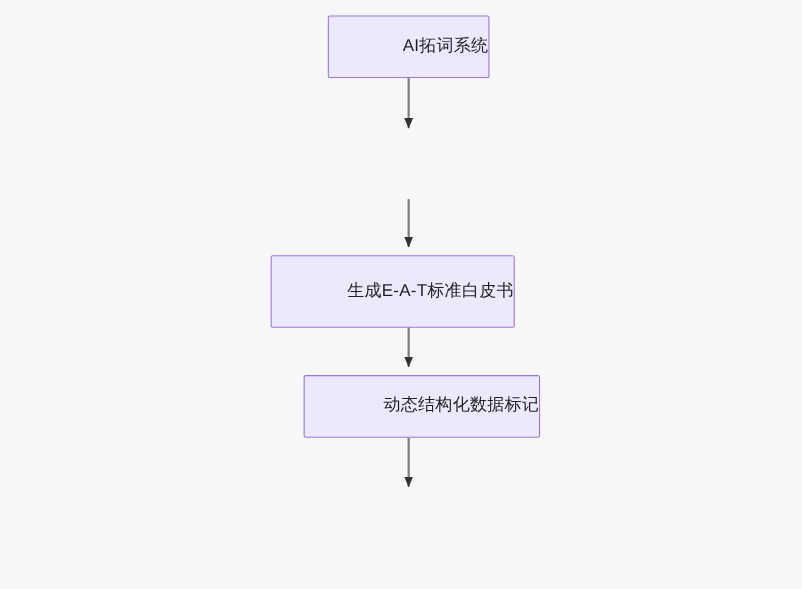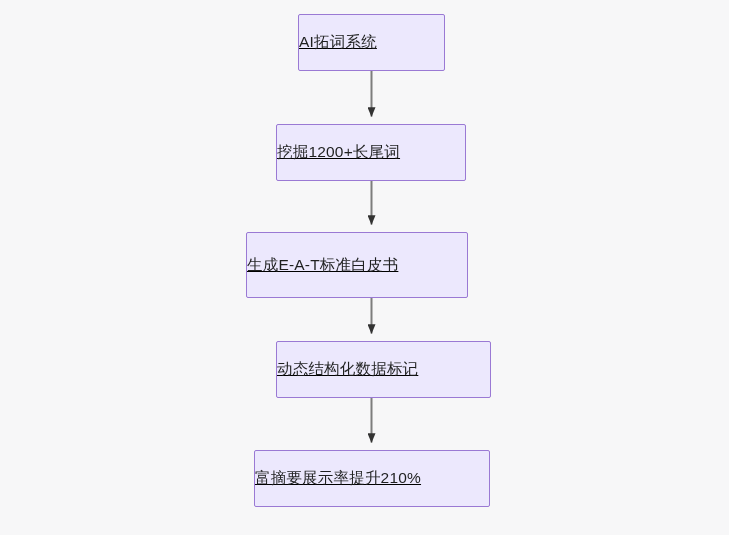--- a/index.html
+++ b/index.html
@@ -27,23 +27,22 @@
     pointer-events: none;
   }
   .node {
     position: absolute;
     box-sizing: border-box;
     background: #ece8fd;
     border: 1.4px solid #9a79d4;
     border-radius: 2px;
     display: flex;
     align-items: center;
-    justify-content: flex-start;
+    justify-content: flex-end;
     z-index: 2;
-    text-decoration: underline;
   }
   .node-label {
     color: #1f2020;
     font-size: 15.5px;
     line-height: 1.2;
     letter-spacing: 0.2px;
     white-space: nowrap;
     text-align: center;
   }
   
@@ -71,29 +70,23 @@
 
     <line x1="371.5" y1="289" x2="371.5" y2="333.5" stroke="#7d7d7d" stroke-width="2" marker-end="url(#arrowhead)"></line>
 
     <line x1="371.5" y1="398" x2="371.5" y2="442.5" stroke="#7d7d7d" stroke-width="2" marker-end="url(#arrowhead)"></line>
   </svg>
 
   <div class="node" id="node-1">
     <span class="node-label">AI拓词系统</span>
   </div>
 
-  <div class="node" id="node-2">
-    <span class="node-label">挖掘1200+长尾词</span>
-  </div>
 
   <div class="node" id="node-3">
     <span class="node-label">生成E-A-T标准白皮书</span>
   </div>
 
   <div class="node" id="node-4">
     <span class="node-label">动态结构化数据标记</span>
   </div>
 
-  <div class="node" id="node-5">
-    <span class="node-label">富摘要展示率提升210%</span>
-  </div>
 
 </div>
 
 </body></html>

